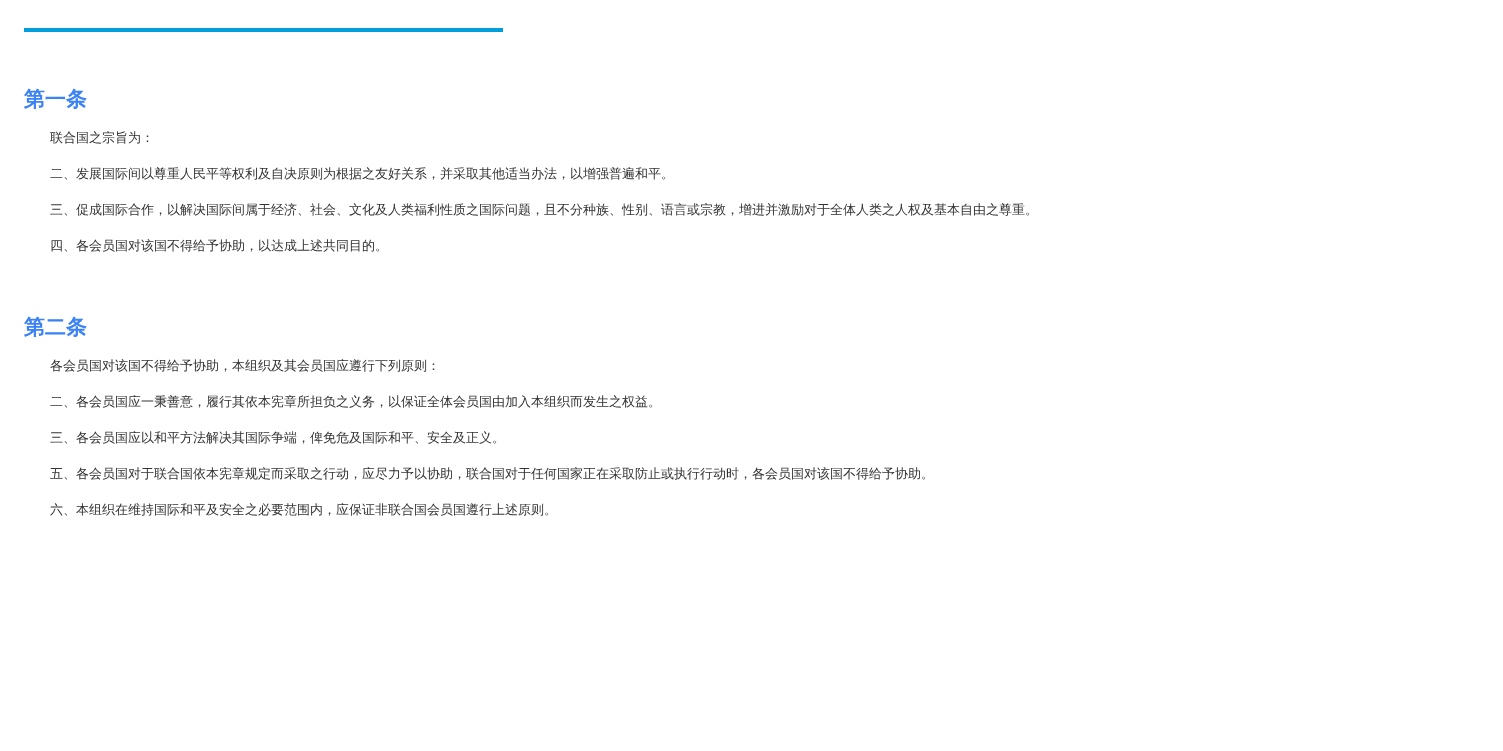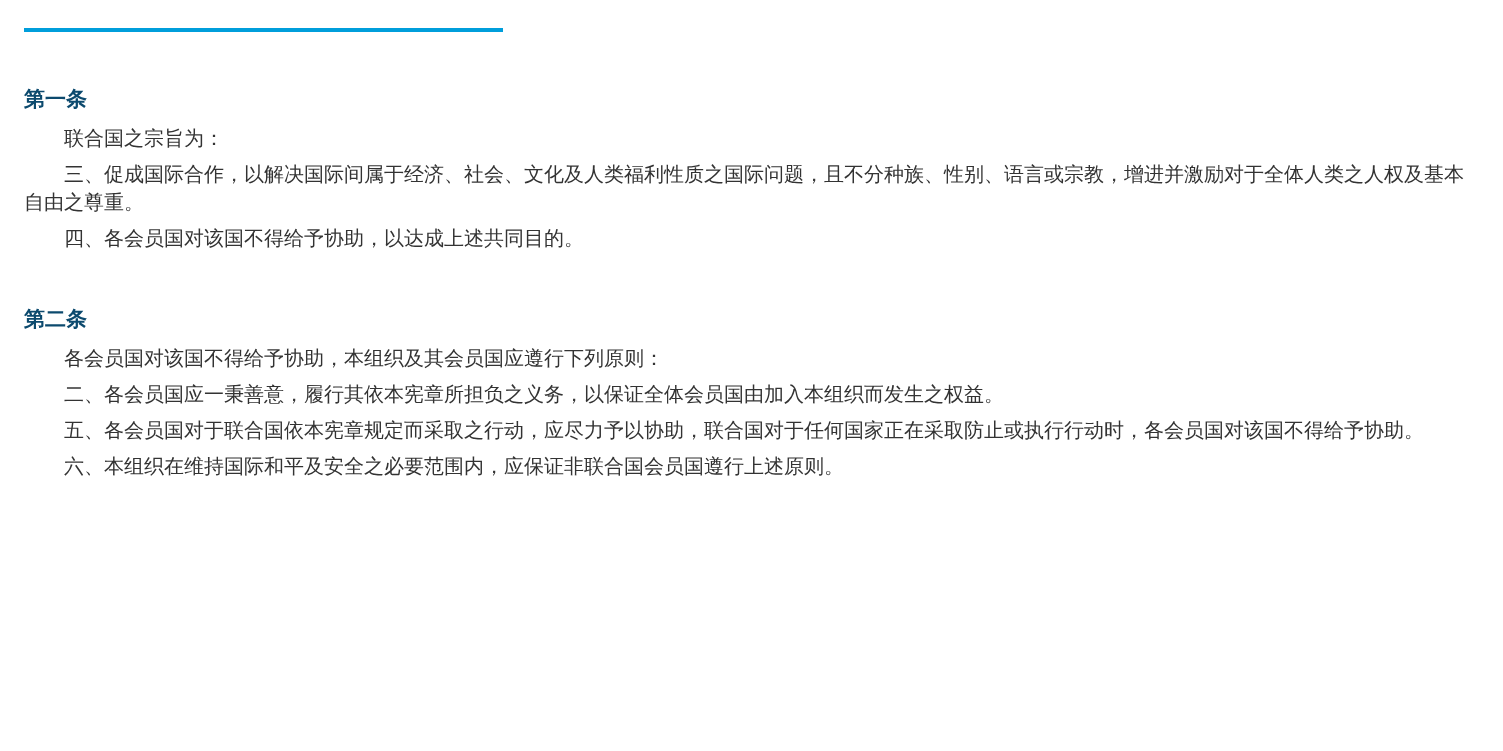--- a/index.html
+++ b/index.html
@@ -30,46 +30,48 @@
     height: 4px;
     background: #009edb;
     margin: 14px 0 0 0;
     border: none;
   }
   .article-heading {
     margin: 54px 0 12px 0;
     font-size: 21px;
     line-height: 26px;
     font-weight: 700;
-    color: #0c4a6e;
+    color: #3b82f6;
   }
   .para {
     margin: 8px 0;
-    font-size: 20px;
+    font-size: 13px;
     line-height: 28px;
     color: #333333;
     text-indent: 2em;
   }
 </style>
 </head>
 <body>
 
 <div class="page">
 
 
   <div class="title-rule"></div>
 
   <section>
     <h2 class="article-heading">第一条</h2>
     <p class="para">联合国之宗旨为：</p>
+    <p class="para">二、发展国际间以尊重人民平等权利及自决原则为根据之友好关系，并采取其他适当办法，以增强普遍和平。</p>
     <p class="para">三、促成国际合作，以解决国际间属于经济、社会、文化及人类福利性质之国际问题，且不分种族、性别、语言或宗教，增进并激励对于全体人类之人权及基本自由之尊重。</p>
     <p class="para">四、各会员国对该国不得给予协助，以达成上述共同目的。</p>
   </section>
 
   <section>
     <h2 class="article-heading">第二条</h2>
     <p class="para">各会员国对该国不得给予协助，本组织及其会员国应遵行下列原则：</p>
     <p class="para">二、各会员国应一秉善意，履行其依本宪章所担负之义务，以保证全体会员国由加入本组织而发生之权益。</p>
+    <p class="para">三、各会员国应以和平方法解决其国际争端，俾免危及国际和平、安全及正义。</p>
     <p class="para">五、各会员国对于联合国依本宪章规定而采取之行动，应尽力予以协助，联合国对于任何国家正在采取防止或执行行动时，各会员国对该国不得给予协助。</p>
     <p class="para">六、本组织在维持国际和平及安全之必要范围内，应保证非联合国会员国遵行上述原则。</p>
   </section>
 
 </div>
 
 </body></html>

